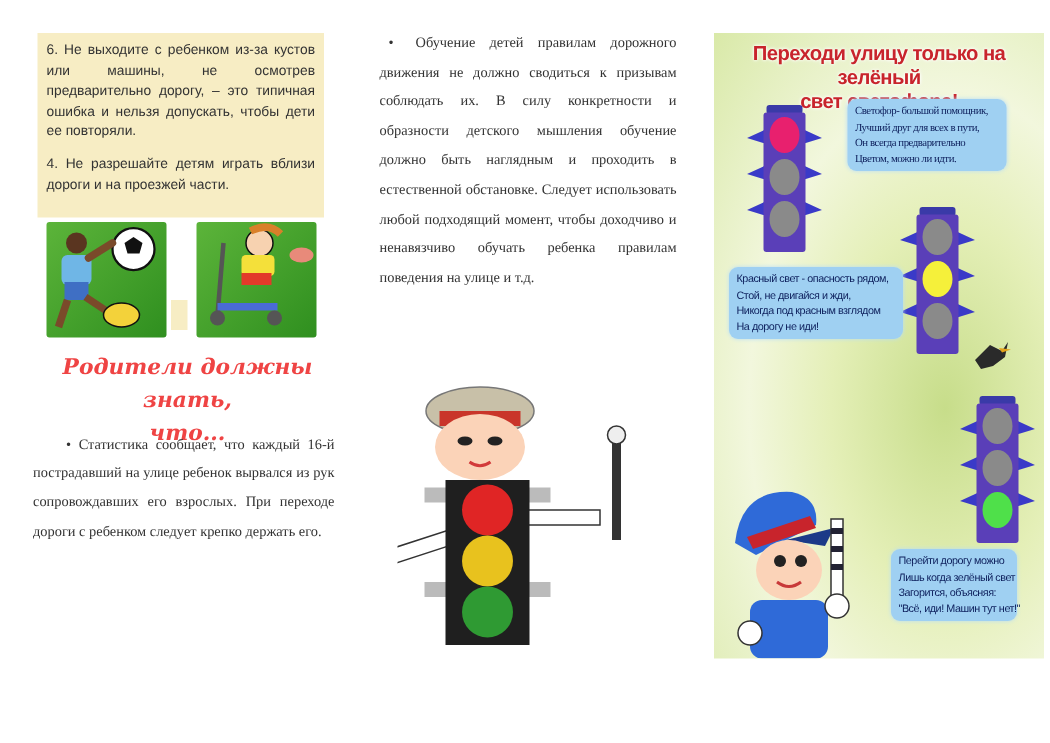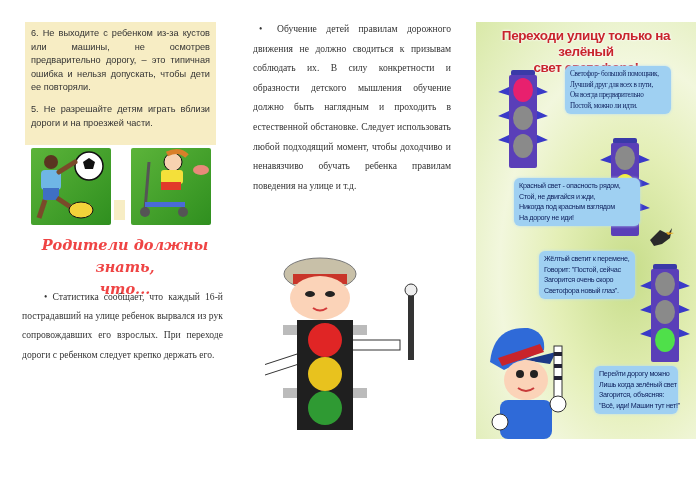--- a/index.html
+++ b/index.html
@@ -57,32 +57,32 @@
     text-shadow: 0 0 2px #fff, 0 0 3px #fff;
   }
   .bubble {
     position: absolute; background: #9fd0f2; border-radius: 6px;
     font-family: "Liberation Sans", sans-serif; font-size: 7.2px; line-height: 10.5px; color: #0d1f5c;
     padding: 3px 5px; box-shadow: 0 0 3px #b9def6;
     letter-spacing: -0.3px;
   }
   .bubble span { display: block; white-space: nowrap; }
   .b1 { left: 89px; top: 44px; width: 106px; font-family: Liberation Serif, serif; }
-  .b2 { left: 10px; top: 156px; width: 126px; margin-left: 28px; }
+  .b2 { left: 10px; top: 156px; width: 116px; }
   .b3 { left: 63px; top: 229px; width: 96px; }
   .b4 { left: 118px; top: 344px; width: 84px; }
 
   .tl { position: absolute; }
 </style>
 </head>
 <body>
 
 <div class="rules-box">
   <p>6. Не выходите с ребенком из-за кустов или машины, не осмотрев предварительно дорогу, – это типичная ошибка и нельзя допускать, чтобы дети ее повторяли.</p>
-  <p>5. Не разрешайте детям играть вблизи дороги и на проезжей части.</p>
+  <p>4. Не разрешайте детям играть вблизи дороги и на проезжей части.</p>
 </div>
 
 <div class="pics">
   <div class="pic pic1">
     <svg width="80" height="77" viewBox="0 0 80 77">
       <circle cx="58" cy="18" r="14" fill="#fff" stroke="#111" stroke-width="1.5"></circle>
       <polygon points="58,10 64,14 62,21 54,21 52,14" fill="#111"></polygon>
       <circle cx="20" cy="14" r="7" fill="#5a3520"></circle>
       <rect x="10" y="22" width="20" height="20" rx="4" fill="#6fb6e6"></rect>
       <rect x="12" y="40" width="16" height="12" fill="#3f6fc4"></rect>
@@ -206,33 +206,27 @@
     <line x1="70" y1="44" x2="78" y2="44" stroke="#223" stroke-width="4"></line>
     <line x1="70" y1="56" x2="78" y2="56" stroke="#223" stroke-width="4"></line>
     <circle cx="74" cy="82" r="8" fill="#fff" stroke="#333"></circle>
     <circle cx="16" cy="100" r="8" fill="#fff" stroke="#333"></circle>
   </svg>
 
   <div class="bubble b1">
     <span>Светофор- большой помощник,</span>
     <span>Лучший друг для всех в пути,</span>
     <span>Он всегда предварительно</span>
-    <span>Постой, можно ли идти.</span>
+    <span>Цветом, можно ли идти.</span>
   </div>
   <div class="bubble b2">
     <span>Красный свет - опасность рядом,</span>
     <span>Стой, не двигайся и жди,</span>
     <span>Никогда под красным взглядом</span>
     <span>На дорогу не иди!</span>
   </div>
-  <div class="bubble b3">
-    <span>Жёлтый светит к перемене,</span>
-    <span>Говорит: "Постой, сейчас</span>
-    <span>Загорится очень скоро</span>
-    <span>Светофора новый глаз".</span>
-  </div>
   <div class="bubble b4">
     <span>Перейти дорогу можно</span>
     <span>Лишь когда зелёный свет</span>
     <span>Загорится, объясняя:</span>
     <span>"Всё, иди! Машин тут нет!"</span>
   </div>
 </div>
 
 </body></html>

